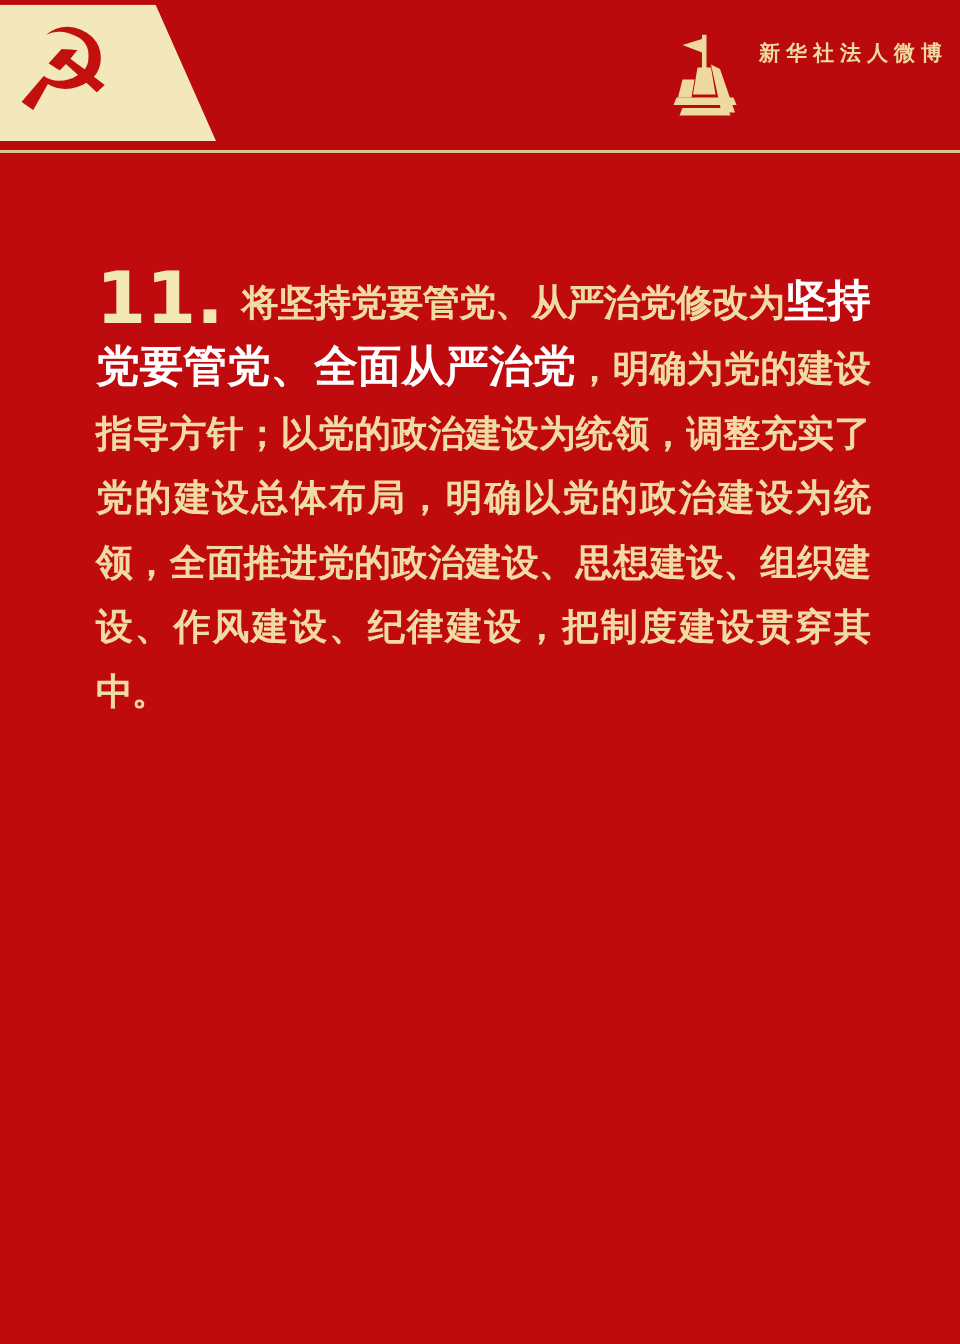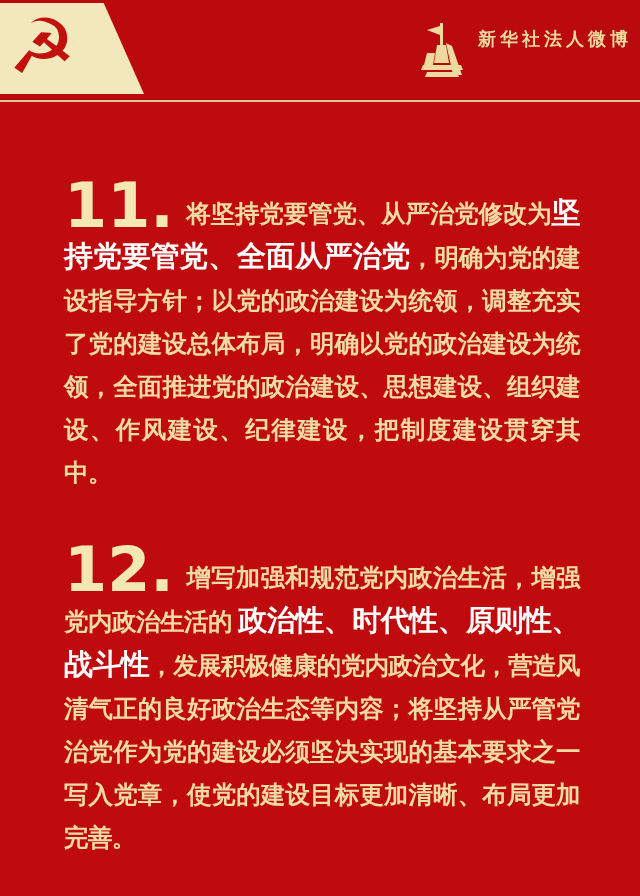--- a/index.html
+++ b/index.html
@@ -22,34 +22,34 @@
   }
   .emblem{
     position:absolute;left:8px;top:0px;
     font-size:76px;line-height:88px;
     color:#c2100d;
     font-family:"DejaVu Sans",sans-serif;
   }
   .brand{position:absolute;top:22px;right:8px;display:flex;align-items:flex-start;}
   .brand-icon{margin-right:9px;margin-top:1px;flex:0 0 auto;}
   .brand-main{font-size:26px;color:#eeda9e;letter-spacing:1px;line-height:30px;}
-  .brand-sub{font-size:18px;color:#eeda9e;letter-spacing:4px;margin-top:5px;}
+  .brand-sub{font-size:14px;color:#eeda9e;letter-spacing:4px;margin-top:5px;}
   
   .content{position:absolute;top:102px;left:64px;width:516px;padding-top:76px;}
   .item{
     margin:0;
     color:#f0dca2;
     font-size:24.5px;
     line-height:43px;
     letter-spacing:-0.6px;
     text-align:justify;
   }
   .item + .item{margin-top:48px;}
   .num{
-    font-size:62px;
+    font-size:48px;
     line-height:0.9;
     color:#f3e7b4;
     margin-right:12px;
     letter-spacing:0;
     vertical-align:-5px;
     font-family:"DejaVu Sans","Liberation Sans",sans-serif;
   }
   .em{color:#ffffff;font-size:29px;}
 </style>
 </head>
@@ -77,16 +77,15 @@
       <div>
         <div class="brand-sub">新华社法人微博</div>
       </div>
     </div>
   </div>
 
   <div class="gold-line"></div>
 
   <div class="content">
       <p class="item"><span class="num">11.</span><span class="normal">将坚持党要管党、从严治党修改为</span><span class="em">坚持党要管党、全面从严治党</span><span class="normal">，明确为党的建设指导方针；以党的政治建设为统领，调整充实了党的建设总体布局，明确以党的政治建设为统领，全面推进党的政治建设、思想建设、组织建设、作风建设、纪律建设，把制度建设贯穿其中。</span></p>
-      <p class="item"><span class="num">12.</span><span class="normal">增写加强和规范党内政治生活，增强党内政治生活的 </span><span class="em">政治性、时代性、原则性、战斗性</span><span class="normal">，发展积极健康的党内政治文化，营造风清气正的良好政治生态等内容；将坚持从严管党治党作为党的建设必须坚决实现的基本要求之一写入党章，使党的建设目标更加清晰、布局更加完善。</span></p>
     </div>
 
 </div>
 
 </body></html>

